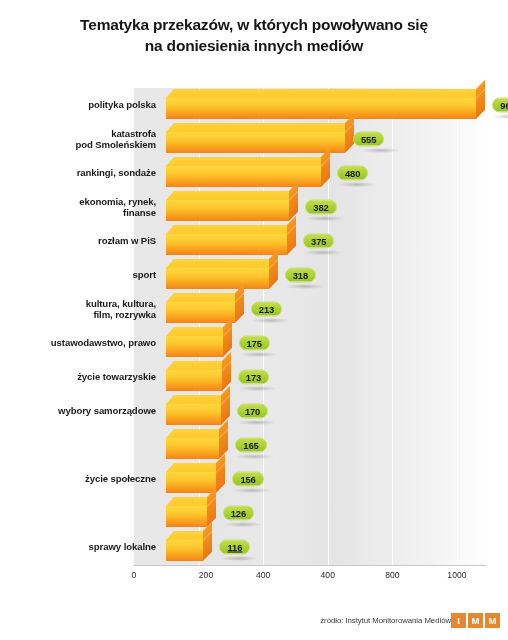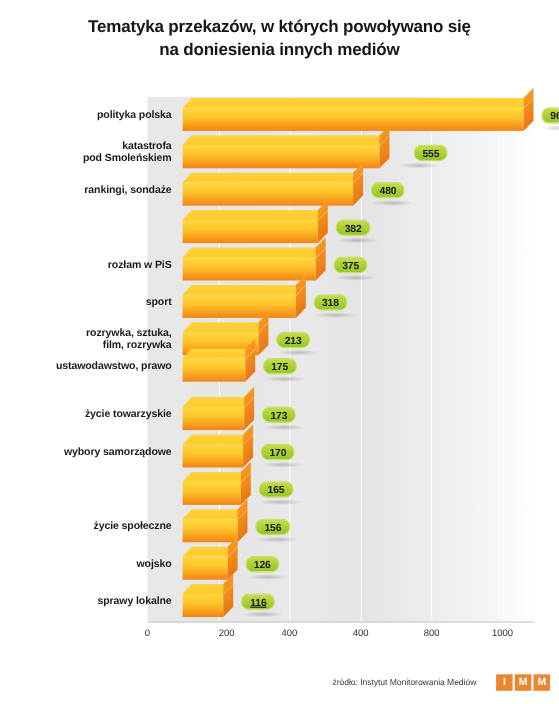--- a/index.html
+++ b/index.html
@@ -183,21 +183,21 @@
     font-weight: normal;
   }
 
   
   #footer {
     position: absolute;
     right: 8px;
     bottom: 12px;
     display: flex;
     align-items: center;
-    gap: 18px;
+    gap: 0;
   }
   #source-text {
     font-size: 7.8px;
     color: #3a3a3a;
     letter-spacing: -0.05px;
   }
   #imm-logo {
     display: flex;
     gap: 2px;
   }
@@ -247,34 +247,36 @@
     <div class="row" style="top: 122px;">
       <div class="row-label">katastrofa
 pod Smoleńskiem</div>
       <div class="bar-wrap" style="width: 179.229px;">
         <div class="bar-top" style="width: 179.229px;"></div>
         <div class="bar-front" style="width: 179.229px;"></div>
         <div class="bar-cap" style="left: 179.229px;"></div>
         <div class="bar-cap-edge" style="left: 179.229px;"></div>
       </div>
       <div class="badge-shadow" style="left: 331.229px; width: 36px;"></div>
-      <div class="value-badge" style="left: 344px;">555</div>
+      <div class="value-badge" style="left: 321px;">555</div>
     </div>
     <div class="row" style="top: 156px;">
       <div class="row-label">rankingi, sondaże</div>
       <div class="bar-wrap" style="width: 155.009px;">
         <div class="bar-top" style="width: 155.009px;"></div>
         <div class="bar-front" style="width: 155.009px;"></div>
         <div class="bar-cap" style="left: 155.009px;"></div>
         <div class="bar-cap-edge" style="left: 155.009px;"></div>
       </div>
       <div class="badge-shadow" style="left: 307.009px; width: 36px;"></div>
       <div class="value-badge" style="left: 305.009px;">480</div>
     </div>
     <div class="row" style="top: 190px;">
+      <div class="row-label">ekonomia, rynek,
+finanse</div>
       <div class="bar-wrap" style="width: 123.361px;">
         <div class="bar-top" style="width: 123.361px;"></div>
         <div class="bar-front" style="width: 123.361px;"></div>
         <div class="bar-cap" style="left: 123.361px;"></div>
         <div class="bar-cap-edge" style="left: 123.361px;"></div>
       </div>
       <div class="badge-shadow" style="left: 275.361px; width: 36px;"></div>
       <div class="value-badge" style="left: 273.361px;">382</div>
     </div>
     <div class="row" style="top: 224px;">
@@ -293,32 +295,32 @@
       <div class="bar-wrap" style="width: 102.694px;">
         <div class="bar-top" style="width: 102.694px;"></div>
         <div class="bar-front" style="width: 102.694px;"></div>
         <div class="bar-cap" style="left: 102.694px;"></div>
         <div class="bar-cap-edge" style="left: 102.694px;"></div>
       </div>
       <div class="badge-shadow" style="left: 254.694px; width: 36px;"></div>
       <div class="value-badge" style="left: 252.694px;">318</div>
     </div>
     <div class="row" style="top: 292px;">
-      <div class="row-label">rozrywka, sztuka,
+      <div class="row-label">kultura, kultura,
 film, rozrywka</div>
       <div class="bar-wrap" style="width: 68.7853px;">
         <div class="bar-top" style="width: 68.7853px;"></div>
         <div class="bar-front" style="width: 68.7853px;"></div>
         <div class="bar-cap" style="left: 68.7853px;"></div>
         <div class="bar-cap-edge" style="left: 68.7853px;"></div>
       </div>
       <div class="badge-shadow" style="left: 220.785px; width: 36px;"></div>
       <div class="value-badge" style="left: 218.785px;">213</div>
     </div>
-    <div class="row" style="top: 316px;">
+    <div class="row" style="top: 326px;">
       <div class="row-label">ustawodawstwo, prawo</div>
       <div class="bar-wrap" style="width: 56.5138px;">
         <div class="bar-top" style="width: 56.5138px;"></div>
         <div class="bar-front" style="width: 56.5138px;"></div>
         <div class="bar-cap" style="left: 56.5138px;"></div>
         <div class="bar-cap-edge" style="left: 56.5138px;"></div>
       </div>
       <div class="badge-shadow" style="left: 208.514px; width: 36px;"></div>
       <div class="value-badge" style="left: 206.514px;">175</div>
     </div>
@@ -359,21 +361,20 @@
       <div class="bar-wrap" style="width: 50.378px;">
         <div class="bar-top" style="width: 50.378px;"></div>
         <div class="bar-front" style="width: 50.378px;"></div>
         <div class="bar-cap" style="left: 50.378px;"></div>
         <div class="bar-cap-edge" style="left: 50.378px;"></div>
       </div>
       <div class="badge-shadow" style="left: 202.378px; width: 36px;"></div>
       <div class="value-badge" style="left: 200.378px;">156</div>
     </div>
     <div class="row" style="top: 496px;">
-      <div class="row-label">wojsko</div>
       <div class="bar-wrap" style="width: 40.6899px;">
         <div class="bar-top" style="width: 40.6899px;"></div>
         <div class="bar-front" style="width: 40.6899px;"></div>
         <div class="bar-cap" style="left: 40.6899px;"></div>
         <div class="bar-cap-edge" style="left: 40.6899px;"></div>
       </div>
       <div class="badge-shadow" style="left: 192.69px; width: 36px;"></div>
       <div class="value-badge" style="left: 190.69px;">126</div>
     </div>
     <div class="row" style="top: 530px;">

